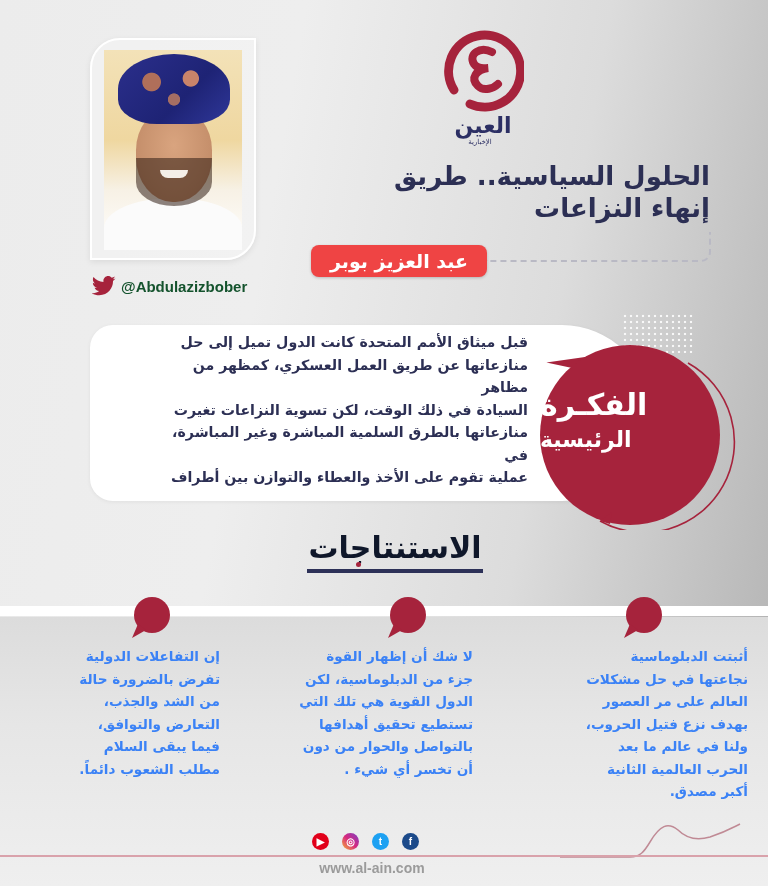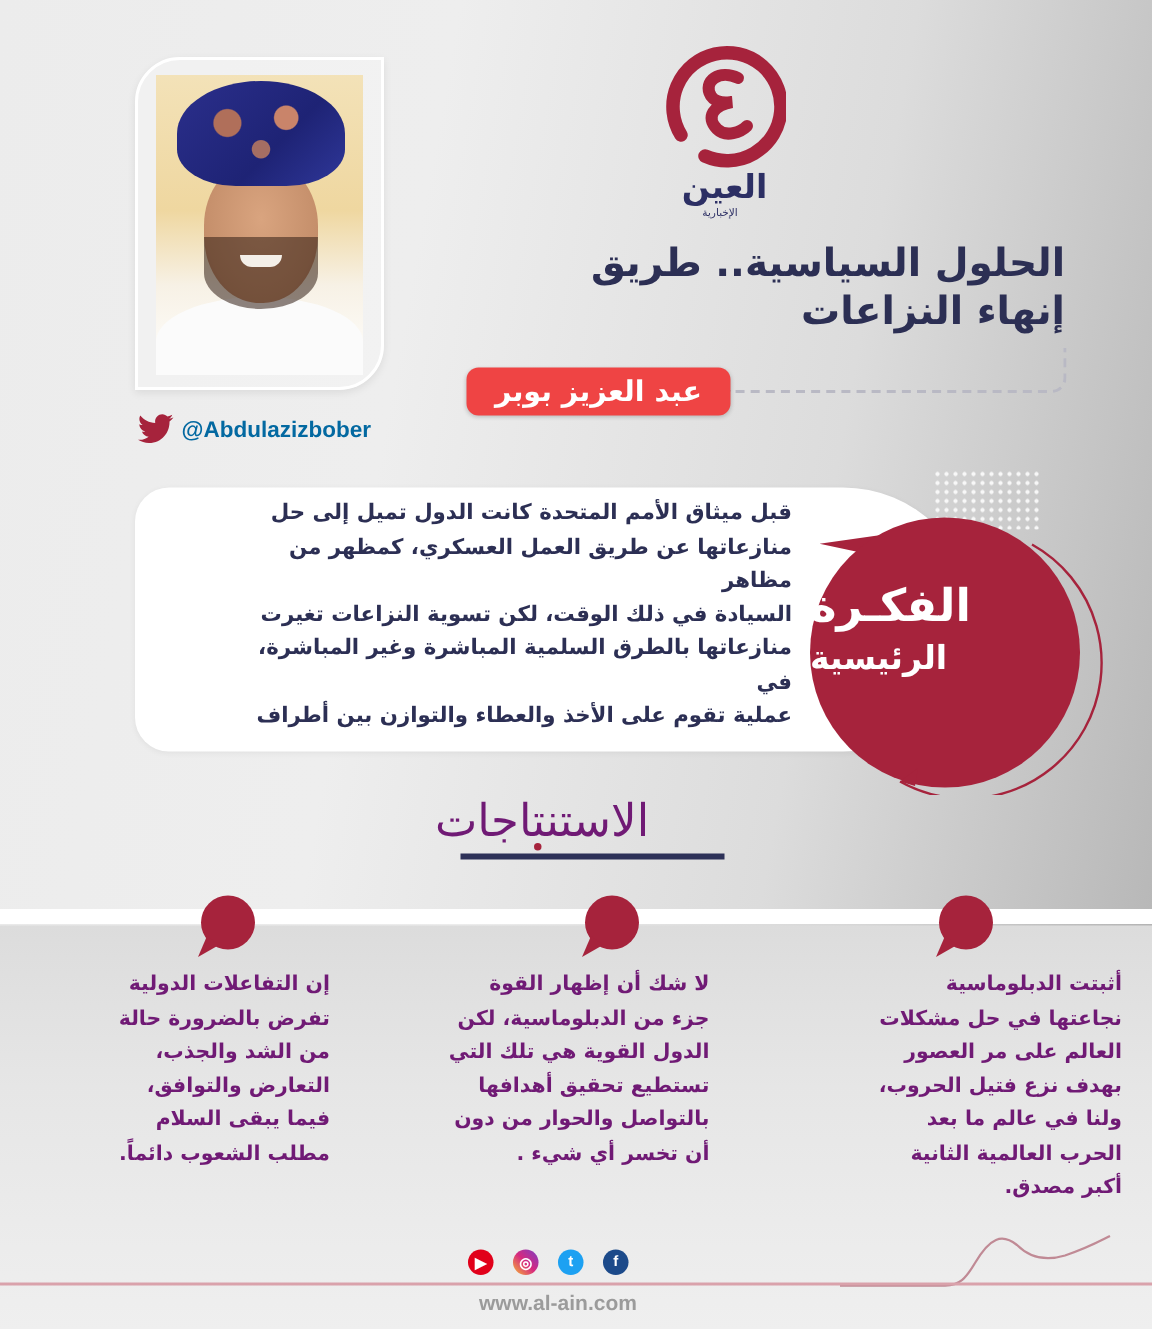--- a/index.html
+++ b/index.html
@@ -59,21 +59,21 @@
   }
   .dishdasha {
     position: absolute; left: 0; top: 148px; width: 138px; height: 60px;
     border-radius: 50% 50% 0 0;
     background: #fbfbfb;
   }
 
   .twitter-handle {
     position: absolute; left: 92px; top: 276px;
     display: flex; align-items: center; gap: 5px;
-    color: #0369a1; font-family: "Liberation Sans", sans-serif;
+    color: #14532d; font-family: "Liberation Sans", sans-serif;
     font-weight: bold; font-size: 15px;
   }
   .twitter-handle svg { width: 24px; height: 20px; }
 
   
   .logo { position: absolute; left: 436px; top: 28px; width: 92px; height: 115px; }
   .logo-ring {
     position: absolute; left: 4px; top: 0; width: 84px; height: 84px;
   }
   .logo-wordmark {
@@ -133,35 +133,35 @@
   .idea-badge-text {
     position: absolute; left: 540px; top: 385px; width: 180px; text-align: left;
     direction: rtl; color: #ffffff; font-weight: bold;
   }
   .idea-badge-line1 { font-size: 30px; line-height: 40px; }
   .idea-badge-line2 { font-size: 22px; line-height: 30px; }
   .idea-arc { position: absolute; left: 570px; top: 355px; width: 170px; height: 175px; }
 
   
   .conclusions-title {
-    position: absolute; left: 290px; top: 528px; width: 210px; text-align: left; direction: rtl;
-    font-weight: normal; font-size: 30px; color: #701a75; line-height: 40px;
+    position: absolute; left: 290px; top: 528px; width: 210px; text-align: center; direction: rtl;
+    font-weight: bold; font-size: 30px; color: #0f172a; line-height: 40px;
   }
   .conclusions-underline {
     position: absolute; left: 307px; top: 569px; width: 176px; height: 4px; background: #2d3158;
   }
   .conclusions-dot {
     position: absolute; left: 356px; top: 562px; width: 5px; height: 5px; border-radius: 50%; background: #a6233c;
   }
 
   
   .bubble { position: absolute; width: 40px; height: 44px; }
   .conclusion-text {
     position: absolute; direction: rtl; text-align: right;
-    font-weight: bold; font-size: 13.6px; line-height: 22.5px; color: #701a75; white-space: pre-line;
+    font-weight: bold; font-size: 13.6px; line-height: 22.5px; color: #3b82f6; white-space: pre-line;
   }
 
   
   .social-row { position: absolute; left: 312px; top: 833px; display: flex; gap: 13px; }
   .social-icon {
     width: 17px; height: 17px; border-radius: 50%; display: flex; align-items: center; justify-content: center;
     color: #fff; font-size: 10px; font-weight: bold; font-family: "Liberation Sans", sans-serif;
   }
   .footer-line { position: absolute; left: 0; top: 855px; width: 768px; height: 2px; background: #d9a2ab; }
   .footer-url {

